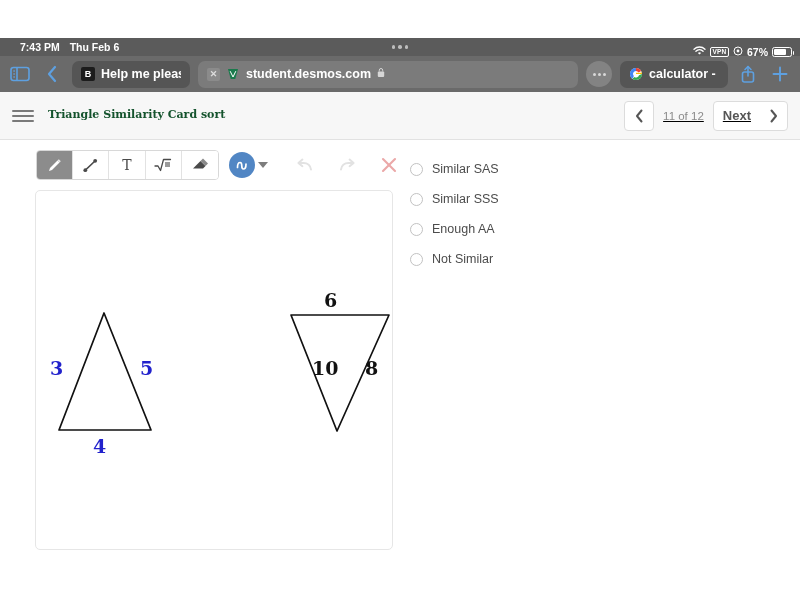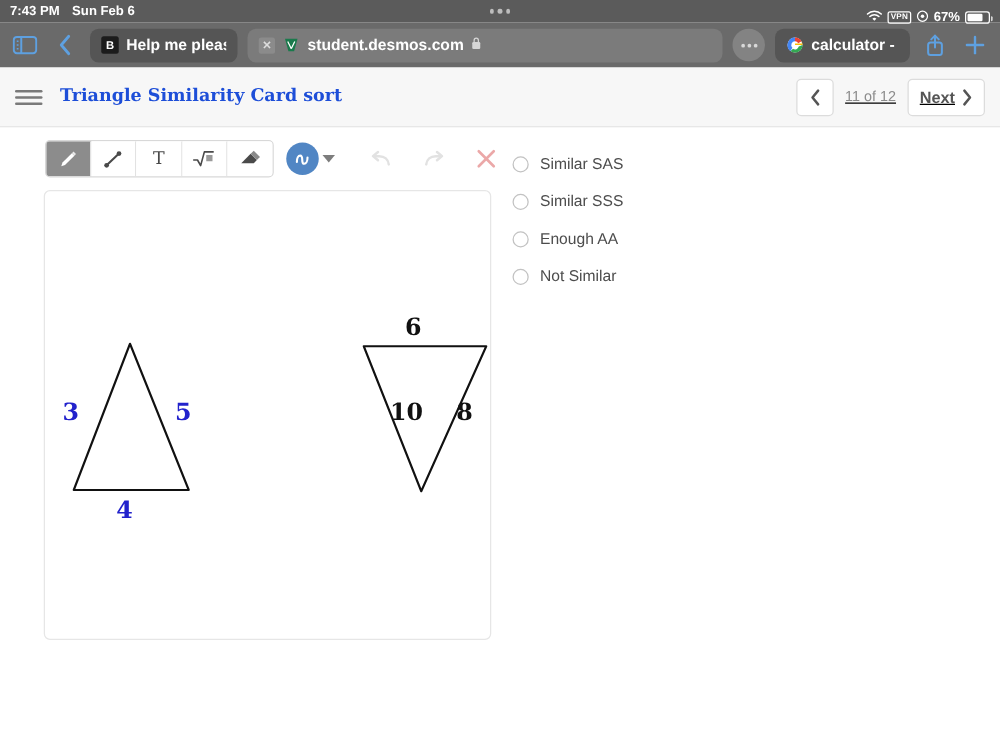--- a/index.html
+++ b/index.html
@@ -13,21 +13,22 @@
   
   .statusbar {
     position: relative;
     height: 18px;
     background: #5b5b5b;
     color: #ffffff;
     font-size: 10.5px;
     font-weight: bold;
     display: flex;
     align-items: center;
-    padding: 0 8px;
+    padding: 0 20px;
+    margin-top: 38px;
   }
   .sb-left { display: flex; align-items: center; gap: 10px; }
   .sb-right {
     position: absolute; right: 8px; top: 0; height: 28px;
     display: flex; align-items: center; gap: 4px;
     font-size: 10.5px; font-weight: bold;
   }
   .sb-dots {
     position: absolute; left: 0; right: 0; top: 0; height: 18px;
     display: flex; align-items: center; justify-content: center; gap: 3px;
@@ -88,31 +89,31 @@
   
   .apphead {
     height: 48px; background: #f7f7f7; border-bottom: 1px solid #e2e2e2;
     display: flex; align-items: center; padding: 0 12px;
   }
   .hamburger { width: 22px; display: flex; flex-direction: column; gap: 3px; flex: none; }
   .hamburger span { display: block; height: 2px; background: #7a7a7a; border-radius: 1px; }
   .titlewrap { margin-left: 14px; flex: 1 1 auto; min-width: 0; }
   .title {
     font-family: "DejaVu Serif", serif;
-    font-size: 14px; font-weight: bold; color: #1d4ed8; line-height: 1.15;
+    font-size: 11px; font-weight: bold; color: #14532d; line-height: 1.15;
   }
   .subtitle { font-size: 9.5px; color: #9a9a9a; margin-top: 2px; }
   .nav { display: flex; align-items: center; gap: 9px; flex: none; text-decoration: underline; }
   .navbtn {
     background: #ffffff; border: 1px solid #dcdcdc; border-radius: 4px;
     height: 30px; display: flex; align-items: center; justify-content: center;
     color: #555555; font-size: 13px; font-weight: bold;
   }
   .navbtn.prev { width: 30px; }
-  .navbtn.next { padding: 0 9px; gap: 5px; }
+  .navbtn.next { padding: 0 9px; gap: 18px; }
   .navcount { font-size: 11.5px; color: #8b8b8b; }
 
   
   .content { display: flex; height: 516px; background: #ffffff; }
   .leftpane { width: 400px; flex: none; padding: 8px 0 0 0; }
   .rightpane { flex: 1 1 auto; padding: 8px 0 0 10px; }
 
   
   .toolbar { display: flex; align-items: center; padding: 0 0 0 36px; height: 34px; }
   .toolgroup {
@@ -164,21 +165,21 @@
     border: 1.5px solid #c2c2c2; background: #ffffff; flex: none;
   }
   .choice-label { font-size: 12.5px; color: #4c4c4c; }
 </style>
 </head>
 <body>
 
 <div class="statusbar">
   <div class="sb-left">
     <span>7:43 PM</span>
-    <span>Sun Feb 6</span>
+    <span>Thu Feb 6</span>
   </div>
   <div class="sb-dots">
     <i></i>
       <i></i>
       <i></i>
   </div>
   <div class="sb-right">
     <span>
       <svg width="13" height="10" viewBox="0 0 13 10">
         <path d="M6.5 8.6 4.9 6.9a2.3 2.3 0 0 1 3.2 0z" fill="#fff"></path>

